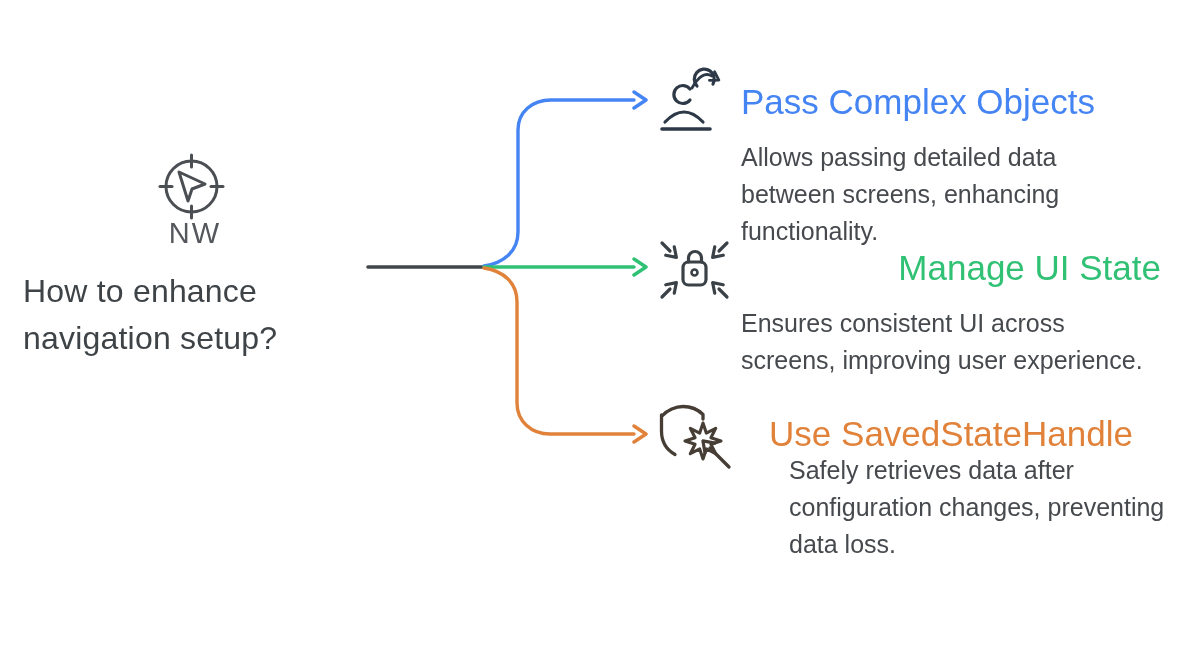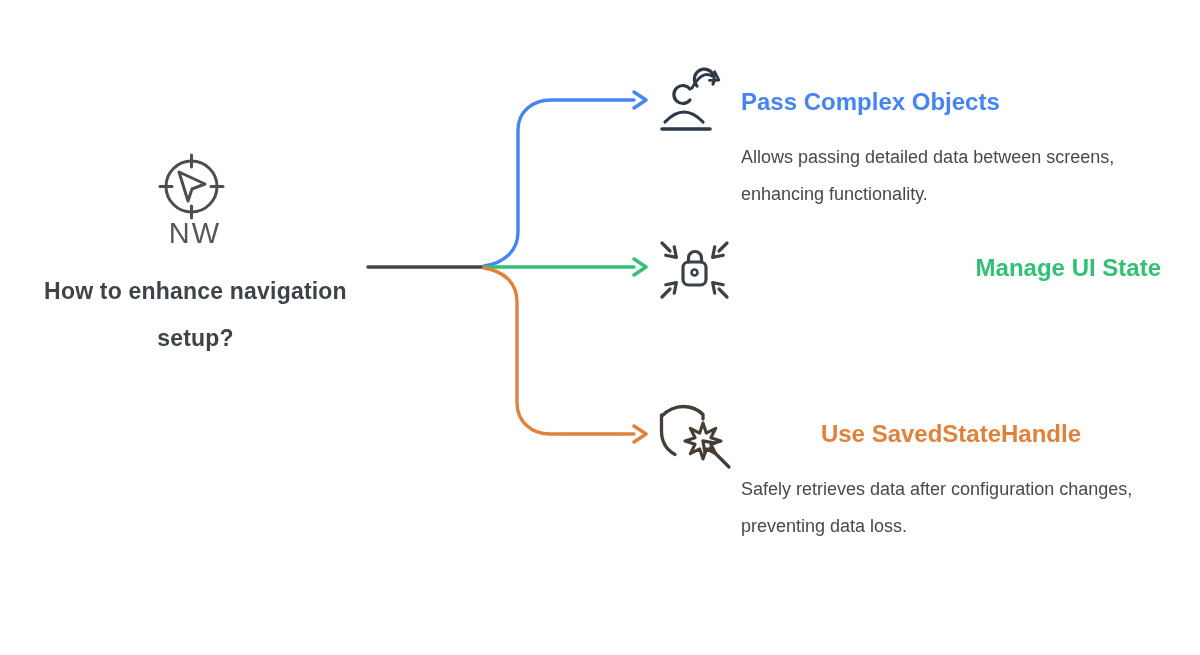--- a/index.html
+++ b/index.html
@@ -4,41 +4,41 @@
 <style>
   html,body{margin:0;padding:0;background:#ffffff;}
   .canvas{
     position:relative;width:1200px;height:655px;background:#ffffff;
     font-family:"Liberation Sans", sans-serif;overflow:hidden;
   }
   .overlay-svg{position:absolute;left:0;top:0;width:1200px;height:655px;}
   .abs{position:absolute;}
   .root-title{
     left:23px;top:268px;width:345px;
-    text-align:center;font-size:23px;line-height:47px;font-weight:bold;
+    text-align:left;font-size:32px;line-height:47px;font-weight:normal;
     color:#3e4347;letter-spacing:0.2px;
   }
   .compass-dir{
     left:145px;top:217px;width:100px;text-align:center;
     font-size:29px;color:#54575b;letter-spacing:2px;font-weight:400;
   }
   .branch-label{
     left:741px;width:420px;
-    font-size:24px;line-height:34px;font-weight:bold;
+    font-size:35px;line-height:34px;font-weight:normal;
   }
   .branch-desc{
     left:741px;width:412px;
-    font-size:18px;line-height:37px;color:#46494d;
+    font-size:25px;line-height:37px;color:#46494d;
   }
   .b1-label{top:85px;}
   .b1-desc{top:139px;}
   .b2-label{top:251px;text-align:right;}
   .b2-desc{top:305px;}
   .b3-label{top:417px;text-align:center;}
-  .b3-desc{top:471px;}
+  .b3-desc{top:452px;margin-left:48px;}
 </style>
 </head>
 <body>
 
 <div class="canvas">
 
   <svg class="overlay-svg" viewBox="0 0 1200 655" xmlns="http://www.w3.org/2000/svg">
     <defs>
       <marker id="ah-blue" viewBox="-2 -10 16 20" markerWidth="16" markerHeight="20" refX="0" refY="0" orient="auto" markerUnits="userSpaceOnUse">
         <path d="M0 -8 L12 0 L0 8" fill="none" stroke="#4584f3" stroke-width="3.4" stroke-linecap="round" stroke-linejoin="round"></path>
@@ -104,17 +104,18 @@
     </g>
   </svg>
 
   <div class="abs compass-dir">NW</div>
   <div class="abs root-title">How to enhance navigation setup?</div>
 
   <div class="abs branch-label b1-label" style="color: rgb(69, 132, 243);">Pass Complex Objects</div>
   <div class="abs branch-desc b1-desc">Allows passing detailed data between screens, enhancing functionality.</div>
 
   <div class="abs branch-label b2-label" style="color: rgb(49, 193, 117);">Manage UI State</div>
+  <div class="abs branch-desc b2-desc">Ensures consistent UI across screens, improving user experience.</div>
 
   <div class="abs branch-label b3-label" style="color: rgb(225, 130, 58);">Use SavedStateHandle</div>
   <div class="abs branch-desc b3-desc">Safely retrieves data after configuration changes, preventing data loss.</div>
 
 </div>
 
 </body></html>

